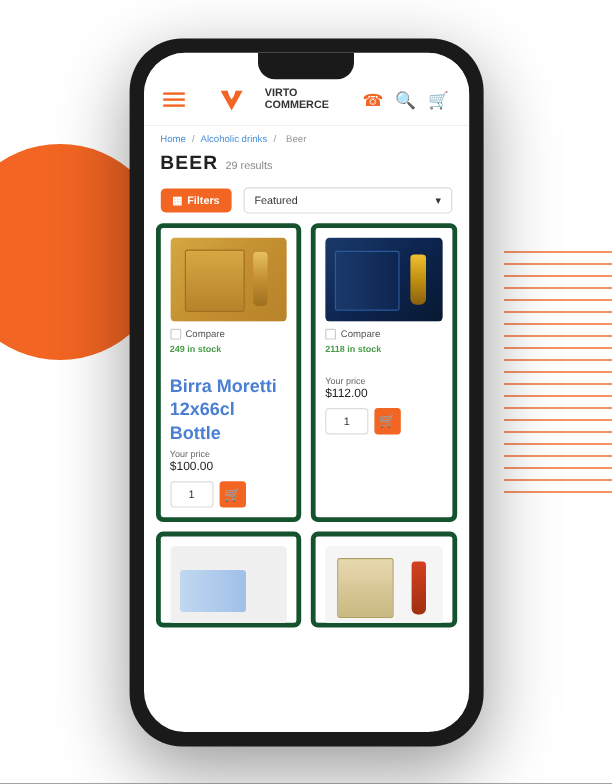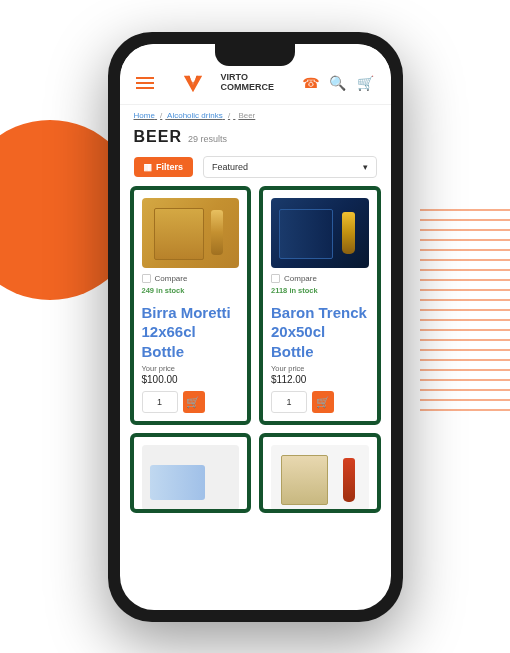--- a/index.html
+++ b/index.html
@@ -135,21 +135,20 @@
       color: #f26522;
       font-size: 14px;
       cursor: pointer;
     }
 
     
     .breadcrumb {
       padding: 6px 14px;
       font-size: 8px;
       color: #666;
-      text-decoration: underline;
     }
     .breadcrumb a {
       color: #4a90d9;
       text-decoration: none;
     }
     .breadcrumb span {
       color: #999;
       margin: 0 3px;
     }
 
@@ -356,21 +355,21 @@
     }
 
     .compare-label {
       font-size: 8px;
       color: #555;
     }
 
     .stock-badge {
       font-size: 7.5px;
       color: #4a9a4a;
-      margin-bottom: 8px;
+      margin-bottom: 18px;
       font-weight: 600;
     }
 
     .product-name {
       font-size: 15px;
       font-weight: bold;
       color: #4a7fd4;
       margin-bottom: 3px;
       line-height: 1.3;
     }
@@ -531,21 +530,20 @@
             <div class="product-image-area">
               <div class="product-image-placeholder product-img-2"></div>
             </div>
             <div class="compare-row">
               <div class="compare-checkbox"></div>
               <span class="compare-label">Compare</span>
             </div>
             <div class="stock-badge">
               <span>2118</span> <span>in stock</span>
             </div>
-            <div class="product-name">Baron Trenck 20x50cl Bottle</div>
             <div class="price-label">Your price</div>
             <div class="price-value">$112.00</div>
             <div class="add-to-cart-row">
               <input class="qty-input" type="text" value="1" style="">
               <button class="cart-btn">🛒</button>
             </div>
           </div>
 
           <div class="product-card" style="height:80px; overflow:hidden;">
             <div class="product-image-area" style="height:65px;">

